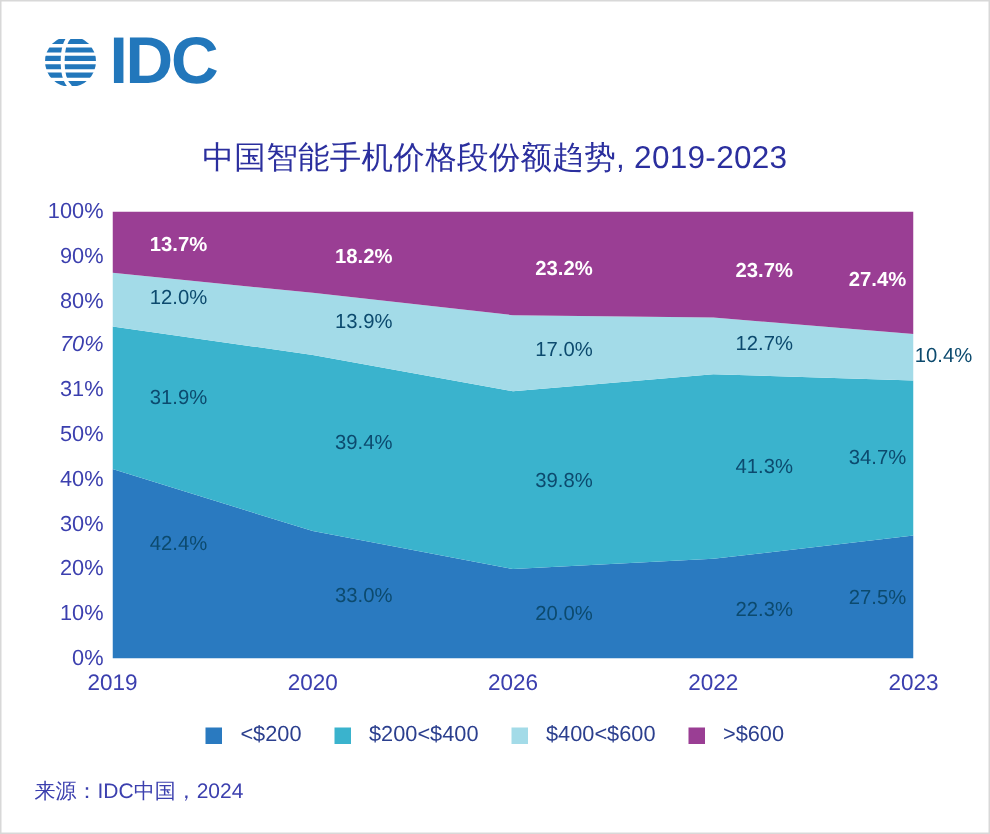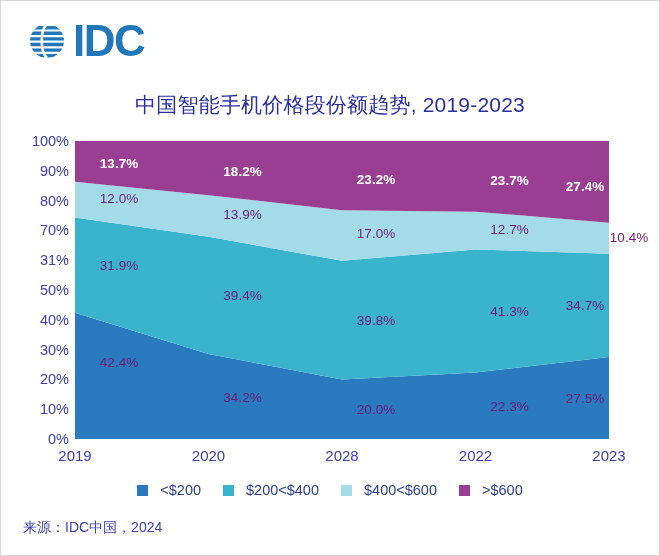--- a/index.html
+++ b/index.html
@@ -94,21 +94,21 @@
     transform: translateX(-50%);
     font-size: 15px;
     color: #3b3fae;
     white-space: nowrap;
   }
 
   
   .dlabel {
     position: absolute;
     font-size: 13.5px;
-    color: #701a75;
+    color: #0c4a6e;
     white-space: nowrap;
     transform: translate(-50%, -50%);
     pointer-events: none;
   }
   .dlabel.onpurple {
     color: #ffffff;
     font-weight: bold;
   }
 
   
@@ -178,40 +178,40 @@
     <span id="logo-word">IDC</span>
   </div>
 
   <div id="chart-title">中国智能手机价格段份额趋势, 2019-2023</div>
 
   <div id="plot-wrap">
     <div id="axis-labels-y">
         <div class="ytick" style="top: 12px;">100%</div>
         <div class="ytick" style="top: 41.8px;">90%</div>
         <div class="ytick" style="top: 71.6px;">80%</div>
-        <div class="ytick" style="top: 101.4px;">70%</div>
+        <div class="ytick" style="top: 101.4px; font-style: italic;">70%</div>
         <div class="ytick" style="top: 131.2px;">31%</div>
         <div class="ytick" style="top: 161px;">50%</div>
         <div class="ytick" style="top: 190.8px;">40%</div>
         <div class="ytick" style="top: 220.6px;">30%</div>
         <div class="ytick" style="top: 250.4px;">20%</div>
         <div class="ytick" style="top: 280.2px;">10%</div>
         <div class="ytick" style="top: 310px;">0%</div>
       </div>
     <svg id="plot-svg" width="534" height="298" viewBox="0 0 534 298">
       <g id="area-groups">
           <path d="M 0 298 L 0 171.64800000000002 L 133.5 213.07 L 267 238.4 L 400.5 231.546 L 534 216.05 L 534 298 L 400.5 298 L 267 298 L 133.5 298 L 0 298 Z" fill="#2a7ac0"></path>
           <path d="M 0 171.64800000000002 L 0 76.58600000000001 L 133.5 95.65799999999999 L 267 119.79600000000002 L 400.5 108.47200000000004 L 534 112.644 L 534 216.05 L 400.5 231.546 L 267 238.4 L 133.5 213.07 L 0 171.64800000000002 Z" fill="#3ab3cd"></path>
           <path d="M 0 76.58600000000001 L 0 40.82600000000002 L 133.5 54.23599999999999 L 267 69.136 L 400.5 70.626 L 534 81.65199999999999 L 534 112.644 L 400.5 108.47200000000004 L 267 119.79600000000002 L 133.5 95.65799999999999 L 0 76.58600000000001 Z" fill="#a3dbe8"></path>
           <path d="M 0 40.82600000000002 L 0 0 L 133.5 -5.684341886080802e-14 L 267 0 L 400.5 0 L 534 0 L 534 81.65199999999999 L 400.5 70.626 L 267 69.136 L 133.5 54.23599999999999 L 0 40.82600000000002 Z" fill="#9a3e94"></path>
         </g>
     </svg>
     <div id="data-labels">
         <div class="dlabel" style="left: 118px; top: 233px;">42.4%</div>
-        <div class="dlabel" style="left: 241.5px; top: 267.535px;">34.2%</div>
+        <div class="dlabel" style="left: 241.5px; top: 267.535px;">33.0%</div>
         <div class="dlabel" style="left: 375px; top: 280.2px;">20.0%</div>
         <div class="dlabel" style="left: 508.5px; top: 276.773px;">22.3%</div>
         <div class="dlabel" style="left: 584px; top: 269.025px;">27.5%</div>
         <div class="dlabel" style="left: 118px; top: 136.117px;">31.9%</div>
         <div class="dlabel" style="left: 241.5px; top: 166.364px;">39.4%</div>
         <div class="dlabel" style="left: 375px; top: 191.098px;">39.8%</div>
         <div class="dlabel" style="left: 508.5px; top: 182.009px;">41.3%</div>
         <div class="dlabel" style="left: 584px; top: 176.347px;">34.7%</div>
         <div class="dlabel" style="left: 118px; top: 68.918px;">12.0%</div>
         <div class="dlabel" style="left: 241.5px; top: 84.8759px;">13.9%</div>
@@ -220,21 +220,21 @@
         <div class="dlabel" style="left: 584px; top: 107.598px; margin-left: 44px;">10.4%</div>
         <div class="dlabel onpurple" style="left: 118px; top: 34.4543px;">13.7%</div>
         <div class="dlabel onpurple" style="left: 241.5px; top: 41.8298px;">18.2%</div>
         <div class="dlabel onpurple" style="left: 375px; top: 50.0248px;">23.2%</div>
         <div class="dlabel onpurple" style="left: 508.5px; top: 50.8443px;">23.7%</div>
         <div class="dlabel onpurple" style="left: 584px; top: 56.9086px;">27.4%</div>
       </div>
     <div id="axis-labels-x">
         <div class="xtick" style="left: 0px;">2019</div>
         <div class="xtick" style="left: 133.5px;">2020</div>
-        <div class="xtick" style="left: 267px;">2028</div>
+        <div class="xtick" style="left: 267px;">2026</div>
         <div class="xtick" style="left: 400.5px;">2022</div>
         <div class="xtick" style="left: 534px;">2023</div>
       </div>
   </div>
 
   <div id="legend">
       <div class="legend-item">
         <span class="legend-swatch" style="background: rgb(42, 122, 192);"></span>
         <span class="legend-label">&lt;$200</span>
       </div>

